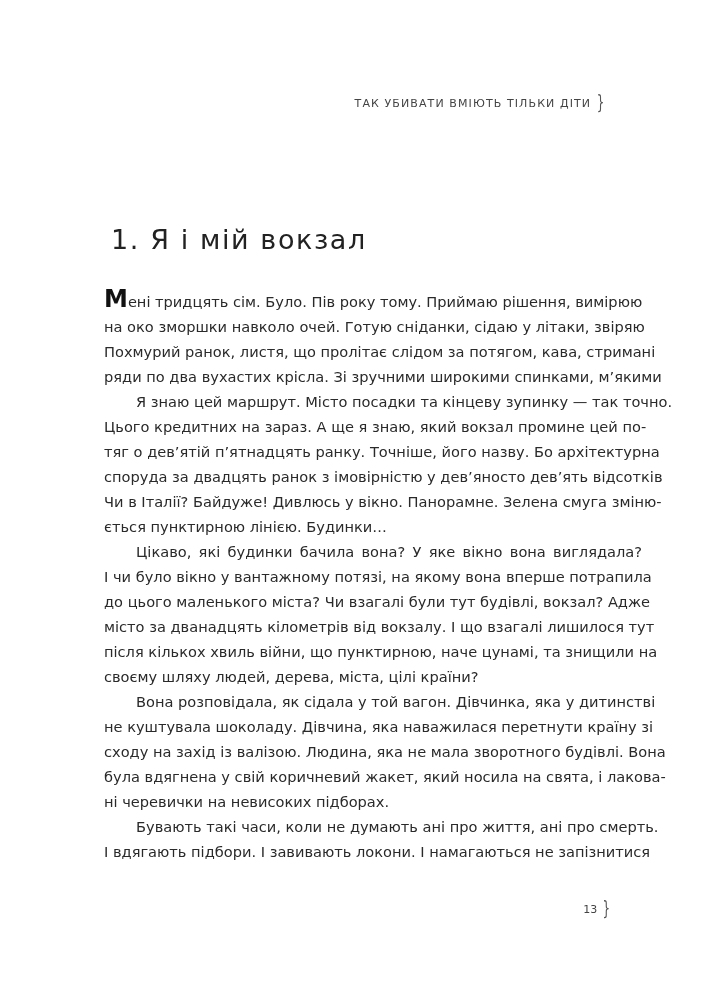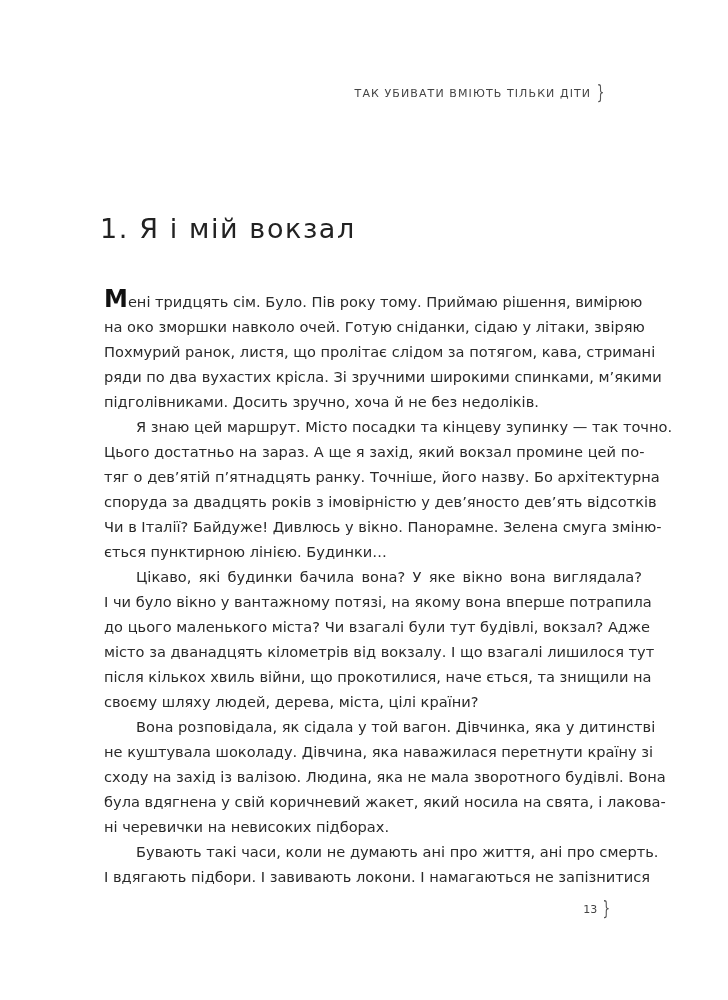--- a/index.html
+++ b/index.html
@@ -10,21 +10,21 @@
     body {
       width: 728px;
       height: 1000px;
       position: relative;
       overflow: hidden;
       font-family: "DejaVu Sans", sans-serif;
       color: #222222;
     }
     .running-header {
       position: absolute;
-      top: 84px;
+      top: 94px;
       right: 120px;
       font-size: 11px;
       letter-spacing: 1.1px;
       color: #444444;
       white-space: nowrap;
       line-height: 16px;
     }
     .brace {
       display: inline-block;
       font-size: 20px;
@@ -35,21 +35,21 @@
       vertical-align: -2px;
     }
     .chapter-title {
       position: absolute;
       top: 208px;
       left: 95px;
       font-size: 27px;
       letter-spacing: 1.6px;
       color: #222222;
       font-weight: normal;
-      margin: 5px;
+      margin: 16px;
       white-space: nowrap;
     }
     .body-text {
       position: absolute;
       top: 289px;
       left: 104px;
       width: 538px;
       font-size: 14.6px;
       line-height: 25px;
       color: #2a2a2a;
@@ -91,32 +91,31 @@
   <span>ТАК УБИВАТИ ВМІЮТЬ ТІЛЬКИ ДІТИ</span><span class="brace">}</span>
 </div>
 
 <h1 class="chapter-title">1. Я і мій вокзал</h1>
 
 <div class="body-text">
   <span class="line"><span class="dropcap">М</span><span>ені тридцять сім. Було. Пів року тому. Приймаю рішення, вимірюю</span></span>
   <span class="line">на око зморшки навколо очей. Готую сніданки, сідаю у літаки, звіряю</span>
   <span class="line">Похмурий ранок, листя, що пролітає слідом за потягом, кава, стримані</span>
   <span class="line">ряди по два вухастих крісла. Зі зручними широкими спинками, м’якими</span>
-  <span class="line last">підголівниками. Досить зручно, хоча й не без недоліків.</span>
   <span class="line indent">Я знаю цей маршрут. Місто посадки та кінцеву зупинку — так точно.</span>
-  <span class="line">Цього достатньо на зараз. А ще я захід, який вокзал промине цей по-</span>
+  <span class="line">Цього кредитних на зараз. А ще я знаю, який вокзал промине цей по-</span>
   <span class="line">тяг о дев’ятій п’ятнадцять ранку. Точніше, його назву. Бо архітектурна</span>
-  <span class="line">споруда за двадцять років з імовірністю у дев’яносто дев’ять відсотків</span>
+  <span class="line">споруда за двадцять ранок з імовірністю у дев’яносто дев’ять відсотків</span>
   <span class="line">Чи в Італії? Байдуже! Дивлюсь у вікно. Панорамне. Зелена смуга зміню-</span>
   <span class="line last">ється пунктирною лінією. Будинки…</span>
   <span class="line indent">Цікаво, які будинки бачила вона? У яке вікно вона виглядала?</span>
   <span class="line">І чи було вікно у вантажному потязі, на якому вона вперше потрапила</span>
   <span class="line">до цього маленького міста? Чи взагалі були тут будівлі, вокзал? Адже</span>
   <span class="line">місто за дванадцять кілометрів від вокзалу. І що взагалі лишилося тут</span>
-  <span class="line">після кількох хвиль війни, що прокотилися, наче ється, та знищили на</span>
+  <span class="line">після кількох хвиль війни, що пунктирною, наче цунамі, та знищили на</span>
   <span class="line last">своєму шляху людей, дерева, міста, цілі країни?</span>
   <span class="line indent">Вона розповідала, як сідала у той вагон. Дівчинка, яка у дитинстві</span>
   <span class="line">не куштувала шоколаду. Дівчина, яка наважилася перетнути країну зі</span>
   <span class="line">сходу на захід із валізою. Людина, яка не мала зворотного будівлі. Вона</span>
   <span class="line">була вдягнена у свій коричневий жакет, який носила на свята, і лакова-</span>
   <span class="line last">ні черевички на невисоких підборах.</span>
   <span class="line indent">Бувають такі часи, коли не думають ані про життя, ані про смерть.</span>
   <span class="line">І вдягають підбори. І завивають локони. І намагаються не запізнитися</span>
 </div>
 

